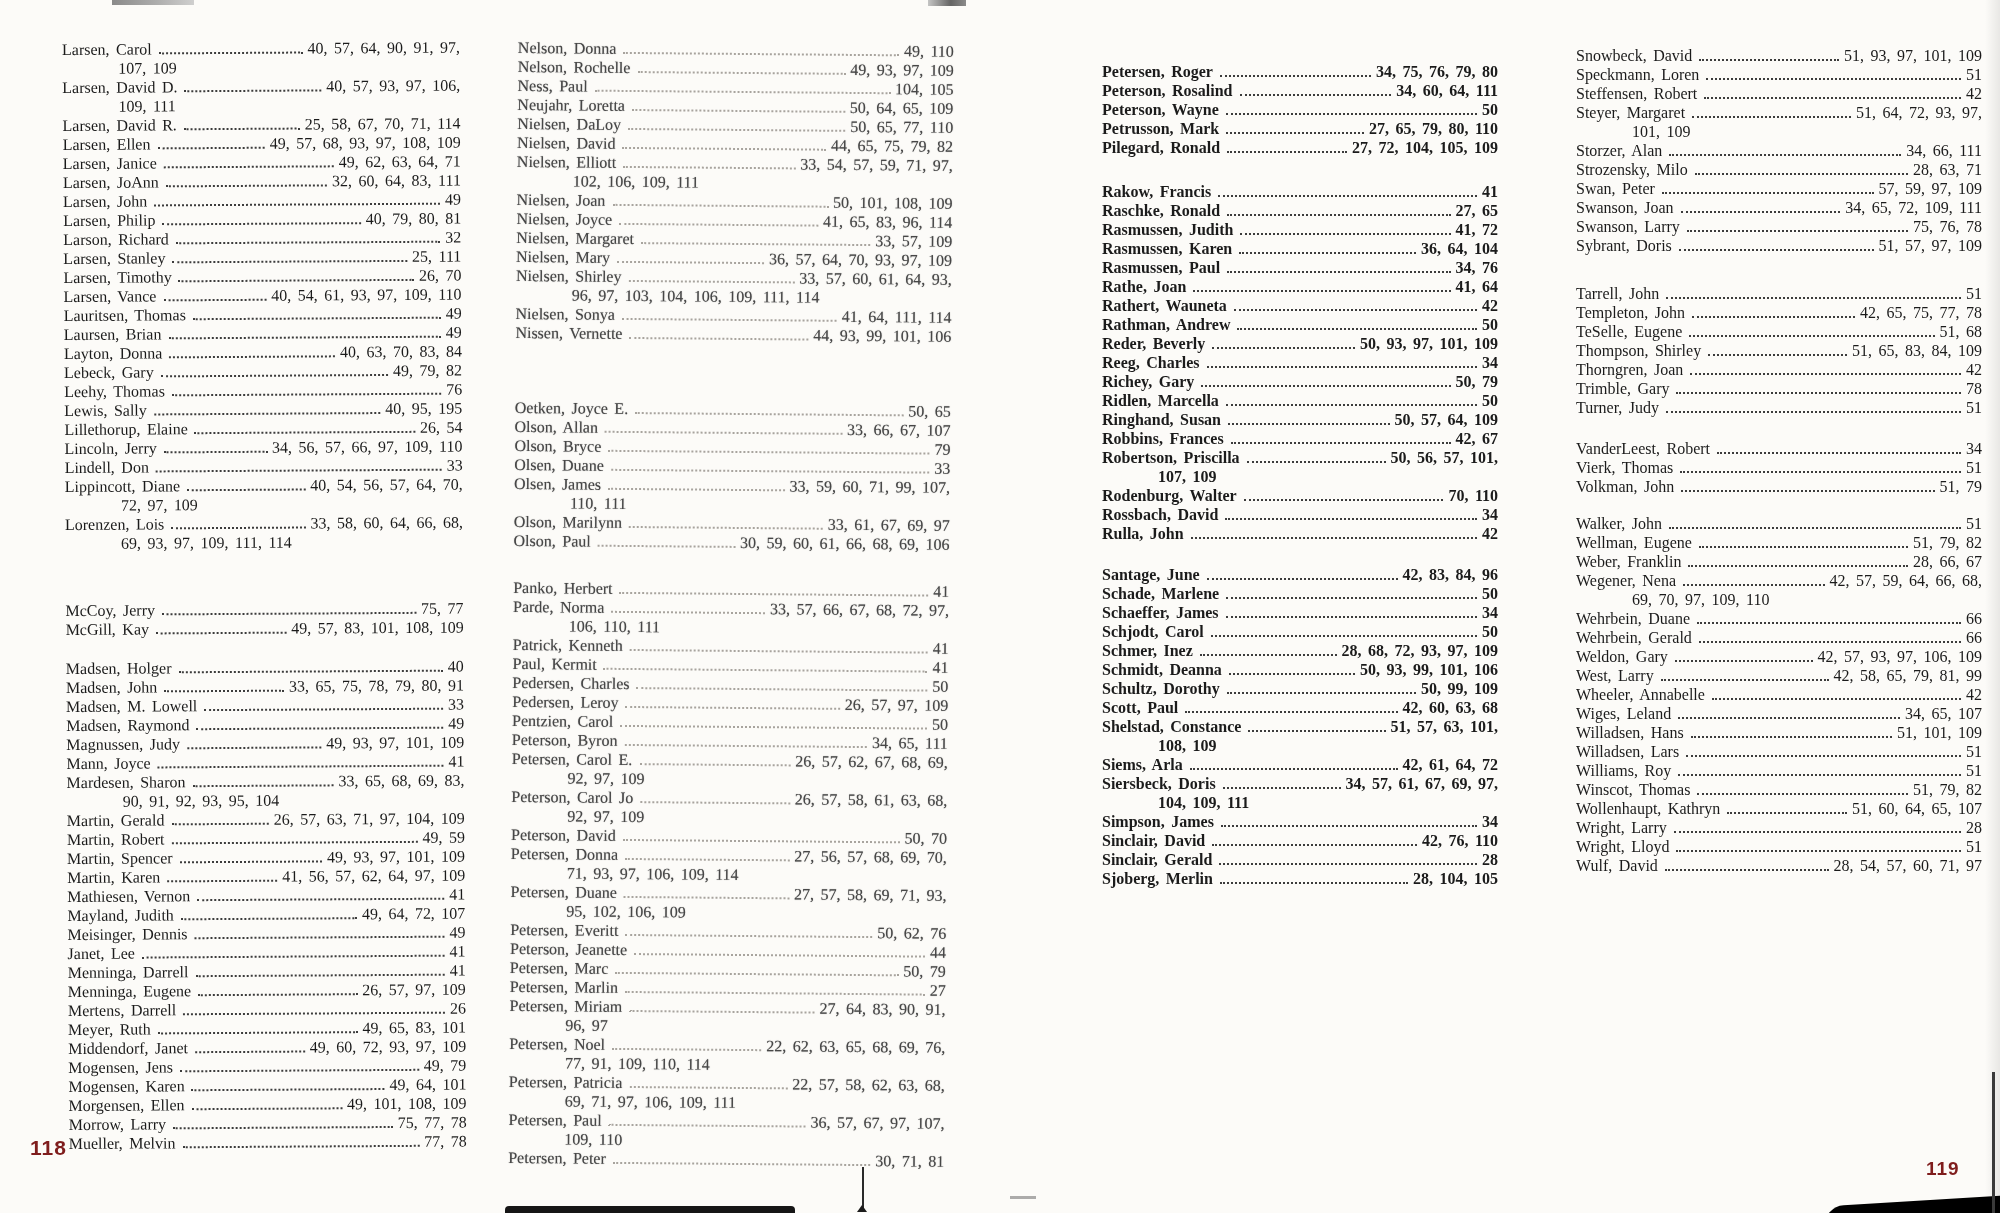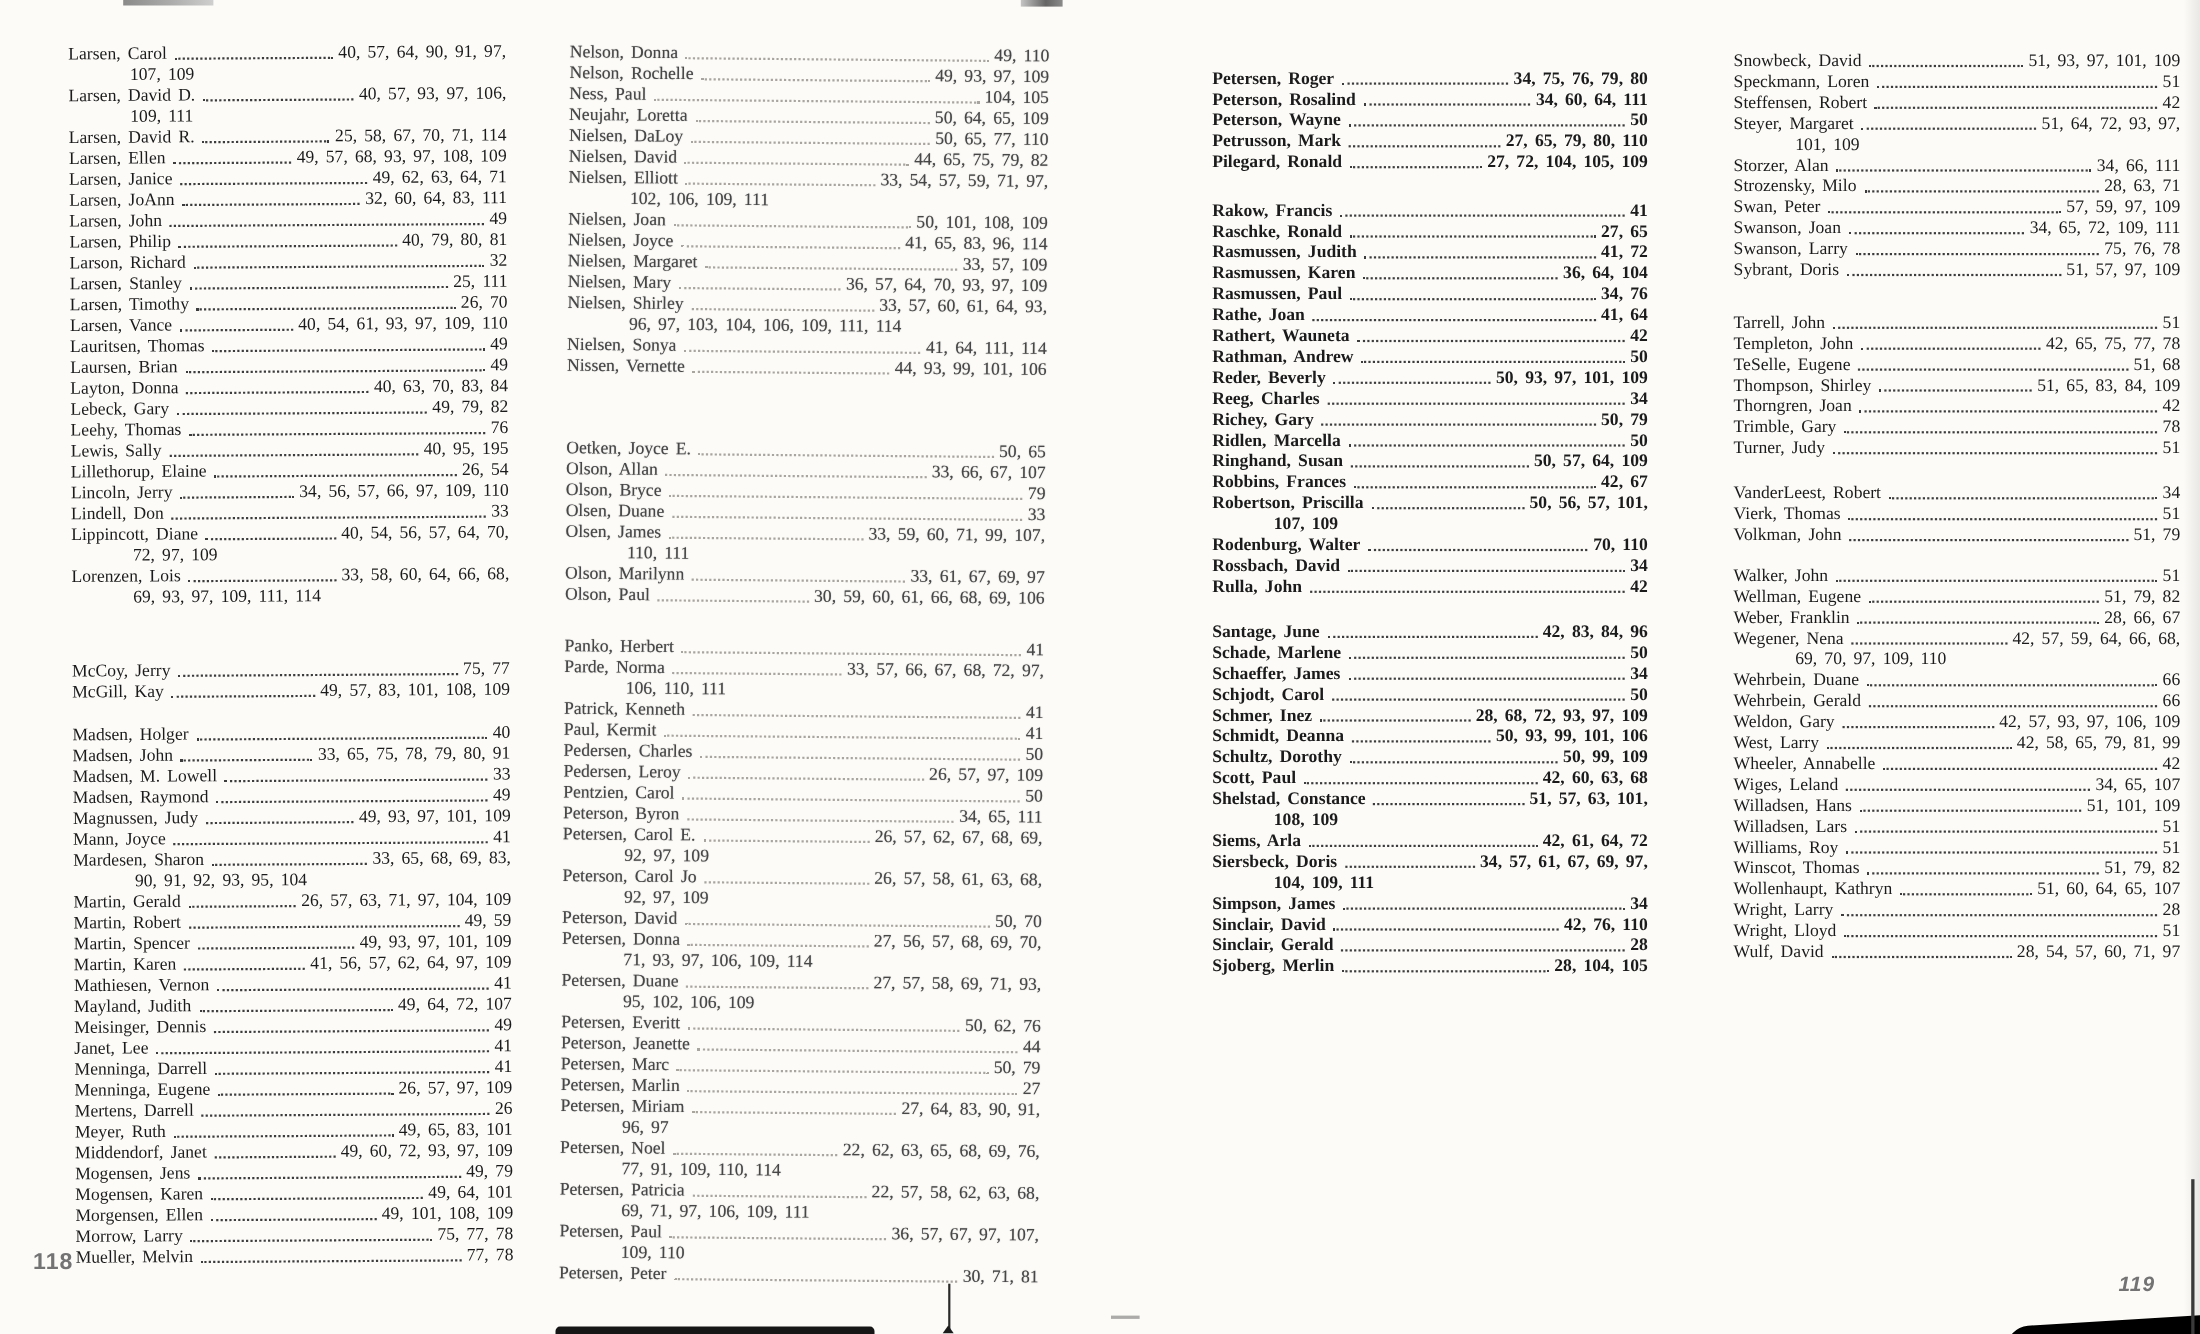--- a/index.html
+++ b/index.html
@@ -35,24 +35,24 @@
   .leader{
     flex:1 1 auto;min-width:10px;align-self:flex-end;
     border-bottom:2px dotted #3c3c3c;margin:0 5px 4px 7px;
   }
   .col2 .leader{border-bottom-color:#a8a49e;}
   .pg{white-space:pre;}
   .cont{padding-left:56px;}
 
   .pagenum{
     position:absolute;font-family:"Liberation Sans","DejaVu Sans",sans-serif;
-    font-weight:bold;color:#737373;letter-spacing:1px;
+    font-weight:bold;color:#7f1d1d;letter-spacing:1px;
   }
   #pn-left{left:30px;top:1136px;font-size:21px;}
-  #pn-right{left:1926px;top:1158px;font-size:19px;font-style:italic;}
+  #pn-right{left:1926px;top:1158px;font-size:19px;}
 
   
   .smudge-top-left{
     position:absolute;left:112px;top:0;width:82px;height:5px;
     background:linear-gradient(90deg,#6e6e6e,#9a9a9a 55%,#c4c4c4);opacity:.8;
   }
   .smudge-top-center{
     position:absolute;left:928px;top:0;width:38px;height:6px;
     background:linear-gradient(90deg,#bbb,#4a4a4a 60%,#777);opacity:.85;
   }

